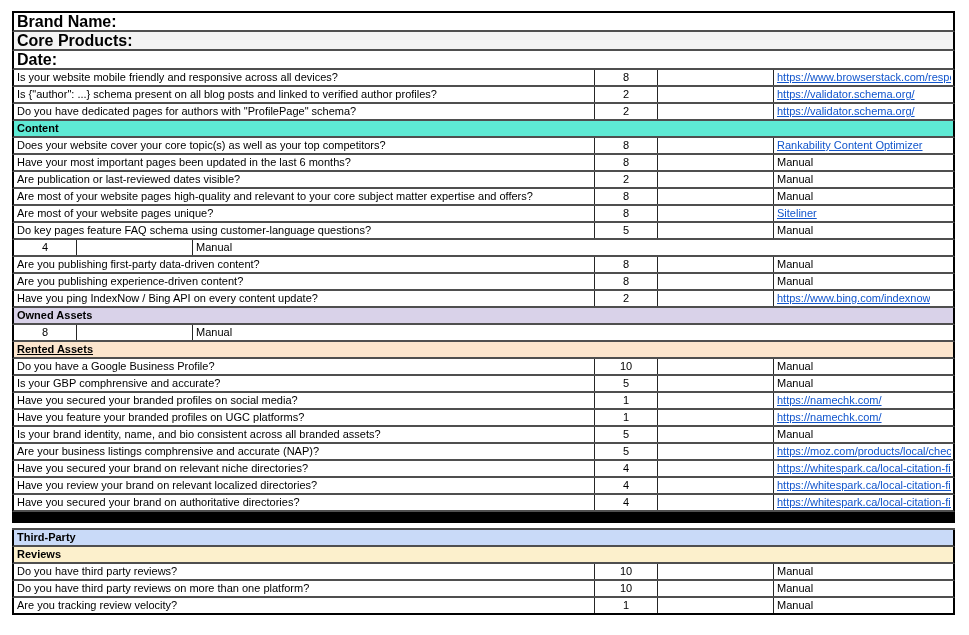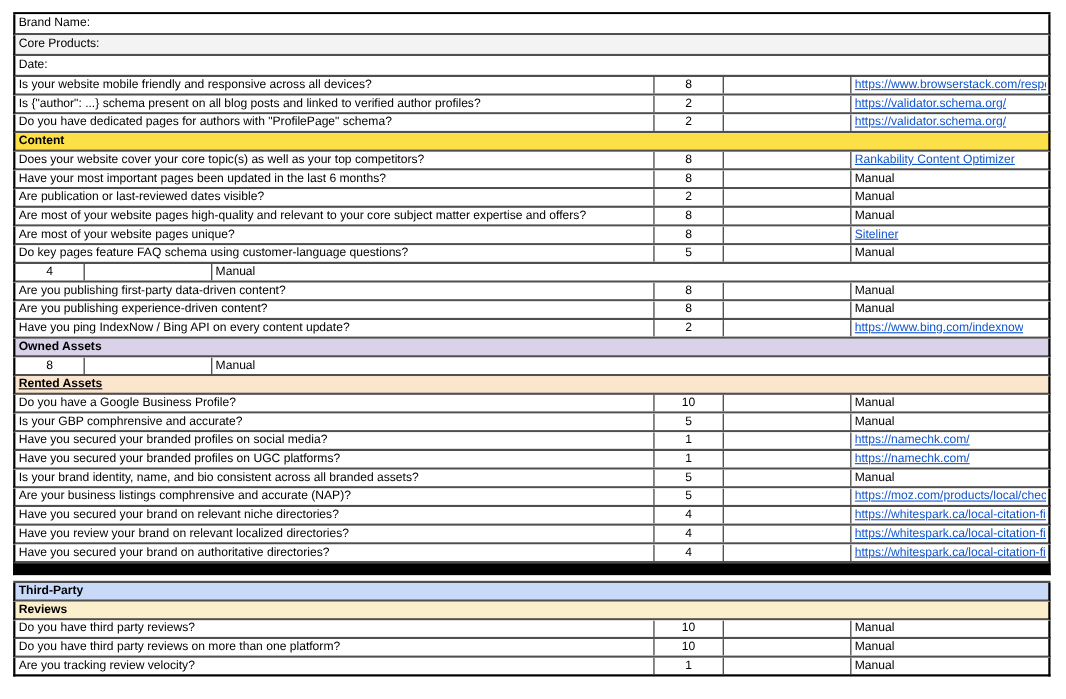--- a/index.html
+++ b/index.html
@@ -65,22 +65,22 @@
     line-height: 1;
     padding: 0 2px 0 3px;
   }
   .cell.full { width: 100%; }
   .cell.c-check  { width: 581px; border-right: 1px solid #262626; }
   .cell.c-impact { width: 63px;  border-right: 1px solid #262626; justify-content: center; padding: 0; }
   .cell.c-status { width: 116px; border-right: 1px solid #262626; }
   .cell.c-tool   { flex: 1; }
 
   .meta-row .cell {
-    font-weight: normal;
-    font-size: 11px;
+    font-weight: bold;
+    font-size: 16px;
   }
   .header-row .cell {
     font-weight: bold;
     font-size: 12px;
     color: #ffffff;
   }
   .header-row .cell.c-check,
   .header-row .cell.c-impact,
   .header-row .cell.c-status { border-right: 1px solid #f1f1f1; }
   .header-row .cell.c-impact { justify-content: flex-start; padding: 0 2px 0 3px; }
@@ -128,21 +128,21 @@
         </div>
       </div>
       <div class="row check-row">
         <div class="cell c-check">Do you have dedicated pages for authors with "ProfilePage" schema?</div>
         <div class="cell c-impact">2</div>
         <div class="cell c-status"></div>
         <div class="cell c-tool">
           <a class="tool-link">https://validator.schema.org/</a>
         </div>
       </div>
-      <div class="row section-row" style="background: #fde047;">
+      <div class="row section-row" style="background: #5eead4;">
         <div class="cell full">Content</div>
       </div>
       <div class="row check-row">
         <div class="cell c-check">Does your website cover your core topic(s) as well as your top competitors?</div>
         <div class="cell c-impact">8</div>
         <div class="cell c-status"></div>
         <div class="cell c-tool">
           <a class="tool-link">Rankability Content Optimizer</a>
         </div>
       </div>
@@ -248,21 +248,21 @@
       </div>
       <div class="row check-row">
         <div class="cell c-check">Have you secured your branded profiles on social media?</div>
         <div class="cell c-impact">1</div>
         <div class="cell c-status"></div>
         <div class="cell c-tool">
           <a class="tool-link">https://namechk.com/</a>
         </div>
       </div>
       <div class="row check-row">
-        <div class="cell c-check">Have you secured your branded profiles on UGC platforms?</div>
+        <div class="cell c-check">Have you feature your branded profiles on UGC platforms?</div>
         <div class="cell c-impact">1</div>
         <div class="cell c-status"></div>
         <div class="cell c-tool">
           <a class="tool-link">https://namechk.com/</a>
         </div>
       </div>
       <div class="row check-row">
         <div class="cell c-check">Is your brand identity, name, and bio consistent across all branded assets?</div>
         <div class="cell c-impact">5</div>
         <div class="cell c-status"></div>

